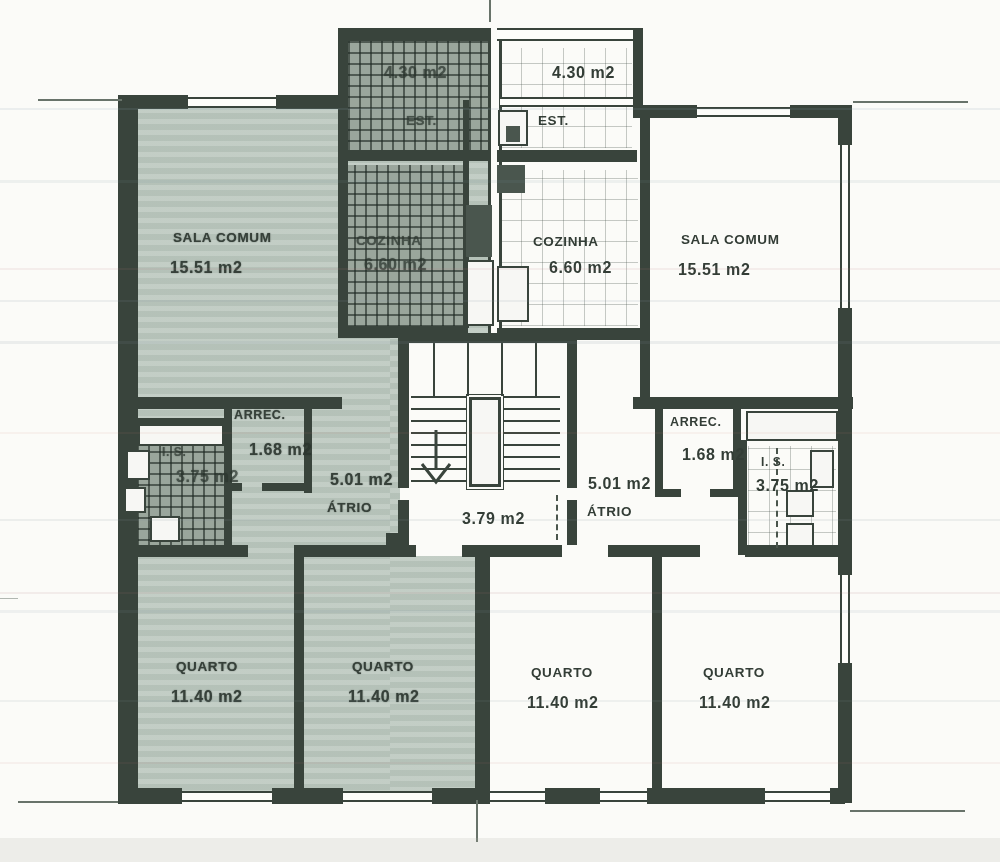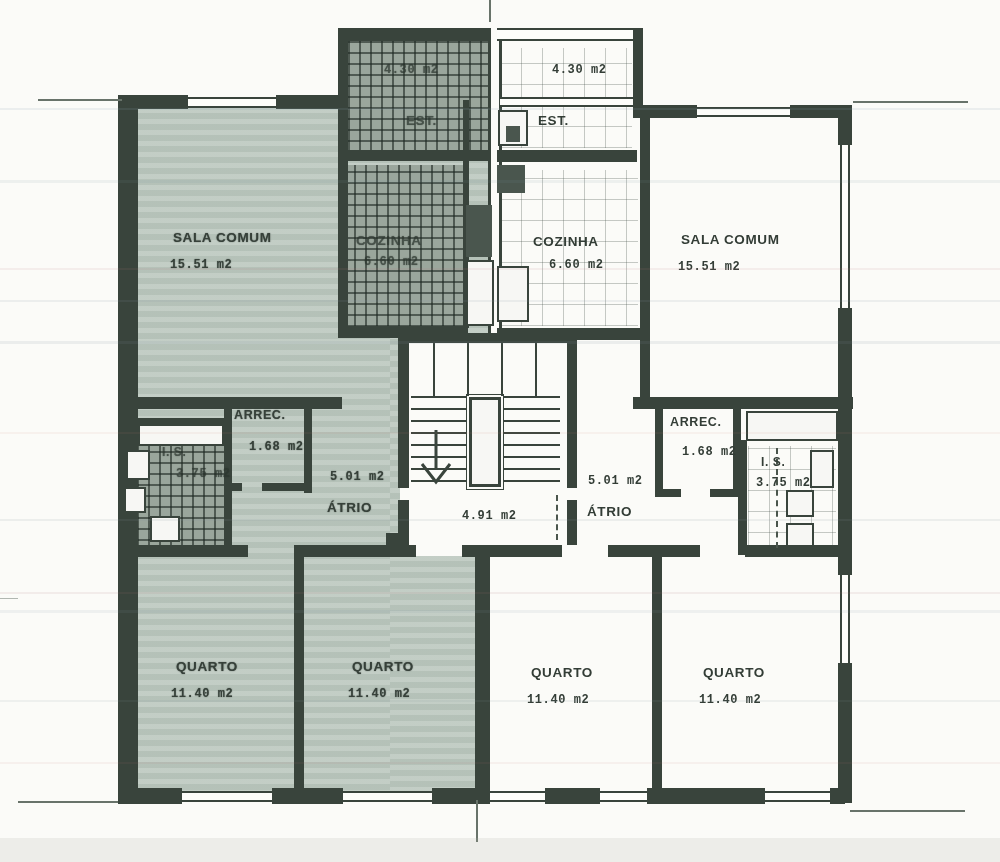--- a/index.html
+++ b/index.html
@@ -14,21 +14,21 @@
   .gd{position:absolute;background-color:#9aa69c;
       background-image:repeating-linear-gradient(0deg,rgba(30,40,34,.60) 0 2px,transparent 2px 11px),
                        repeating-linear-gradient(90deg,rgba(30,40,34,.60) 0 2px,transparent 2px 11px);}
   .gl{position:absolute;
       background-image:repeating-linear-gradient(0deg,rgba(70,82,74,.30) 0 1px,transparent 1px 21px),
                        repeating-linear-gradient(90deg,rgba(70,82,74,.30) 0 1px,transparent 1px 21px);}
   .f{position:absolute;background:#f7f7f4;border:2px solid #39443c;box-sizing:border-box;}
   .fd{position:absolute;background:#4a564e;}
   .lbl{position:absolute;font-weight:700;font-size:13.5px;line-height:1.1;color:#333d36;
        letter-spacing:.6px;white-space:nowrap;}
-  .ar{font-size:12px;font-family:Liberation Mono, monospace;}
+  .ar{font-size:16px;}
   .dim{color:#2c362f;text-shadow:0 0 1.3px rgba(22,32,26,.65);opacity:.92;}
   .vdim{opacity:.75;}
   .crop{position:absolute;background:#68736a;}
   .dashv{position:absolute;border-left:2px dashed #4a554c;}
   .tread{position:absolute;background:repeating-linear-gradient(180deg,#39443c 0 2px,transparent 2px 12px);}
   .stl{position:absolute;background:#39443c;}
   .scan{position:absolute;left:0;width:1000px;pointer-events:none;}
 </style>
 </head>
 <body>
@@ -170,21 +170,21 @@
   <div class="lbl ar" style="left:682px;top:446px;">1.68 m2</div>
   <div class="lbl" style="left:761px;top:456px;font-size:12px;">I. S.</div>
   <div class="lbl ar" style="left:756px;top:477px;">3.75 m2</div>
   <div class="lbl ar" style="left:588px;top:475px;">5.01 m2</div>
   <div class="lbl" style="left:587px;top:505px;">ÁTRIO</div>
   <div class="lbl" style="left:531px;top:666px;">QUARTO</div>
   <div class="lbl ar" style="left:527px;top:694px;">11.40 m2</div>
   <div class="lbl" style="left:703px;top:666px;">QUARTO</div>
   <div class="lbl ar" style="left:699px;top:694px;">11.40 m2</div>
 
-  <div class="lbl ar" style="left:462px;top:510px;">4.91 m2</div>
+  <div class="lbl ar" style="left:462px;top:510px;">3.79 m2</div>
 
   <div class="crop" style="left:38px;top:99px;width:84px;height:2px;"></div>
   <div class="crop" style="left:853px;top:101px;width:115px;height:2px;"></div>
   <div class="crop" style="left:489px;top:0;width:2px;height:22px;"></div>
   <div class="crop" style="left:18px;top:801px;width:100px;height:2px;"></div>
   <div class="crop" style="left:850px;top:810px;width:115px;height:2px;"></div>
   <div class="crop" style="left:476px;top:800px;width:2px;height:42px;"></div>
   <div class="crop" style="left:0;top:598px;width:18px;height:1px;opacity:.5;"></div>
 
   <div class="scan" style="top:108px;height:2px;background:rgba(140,160,175,.14);"></div>

